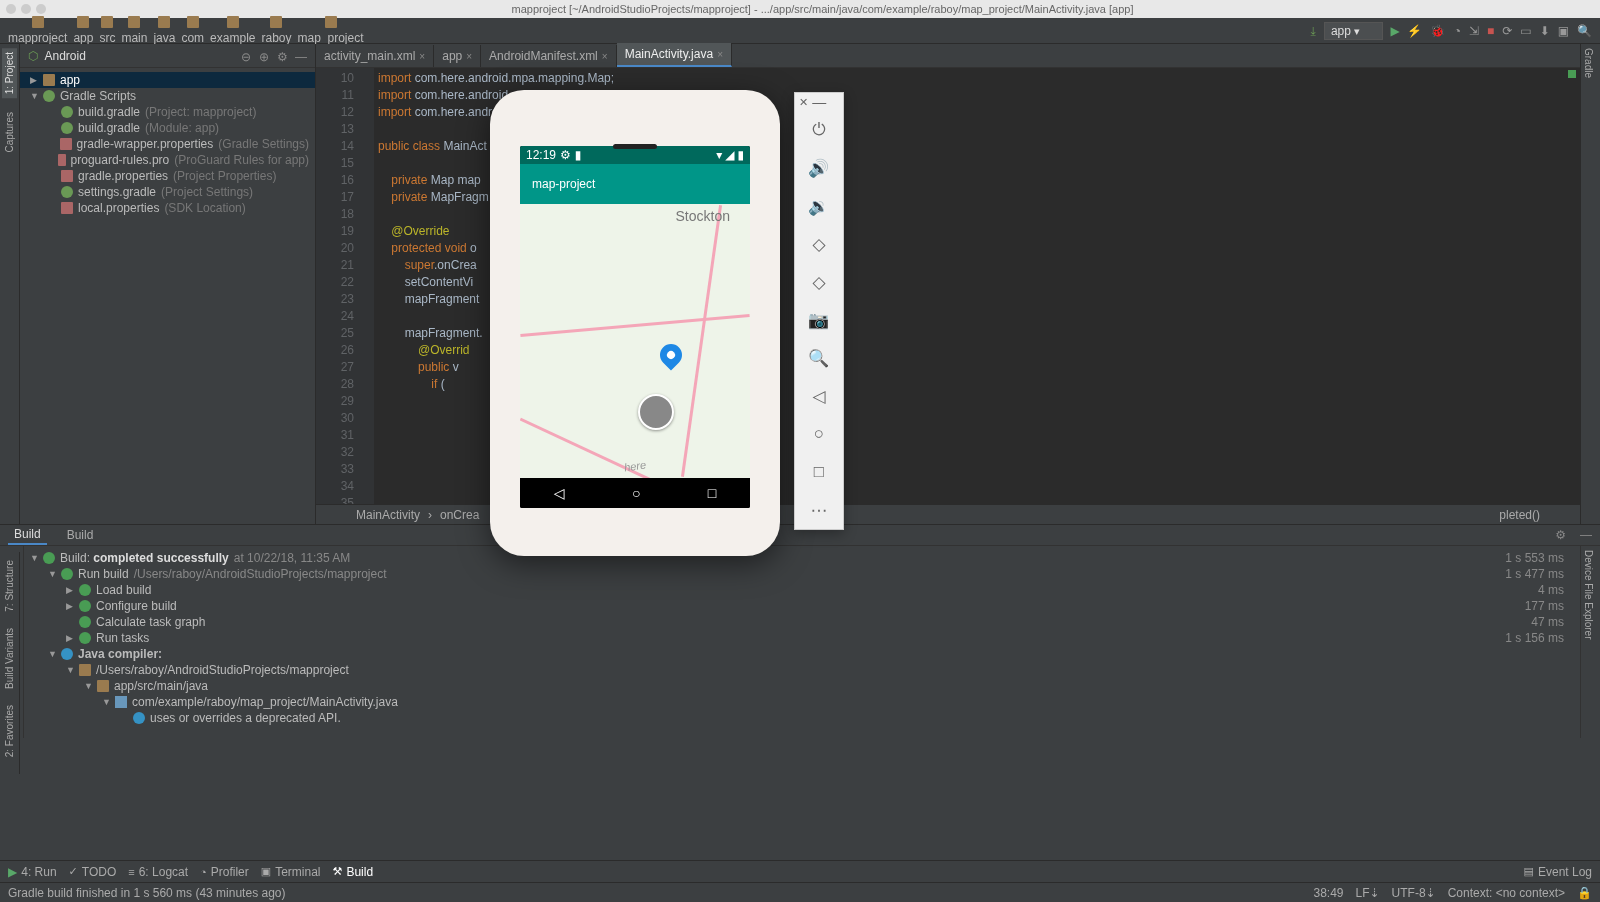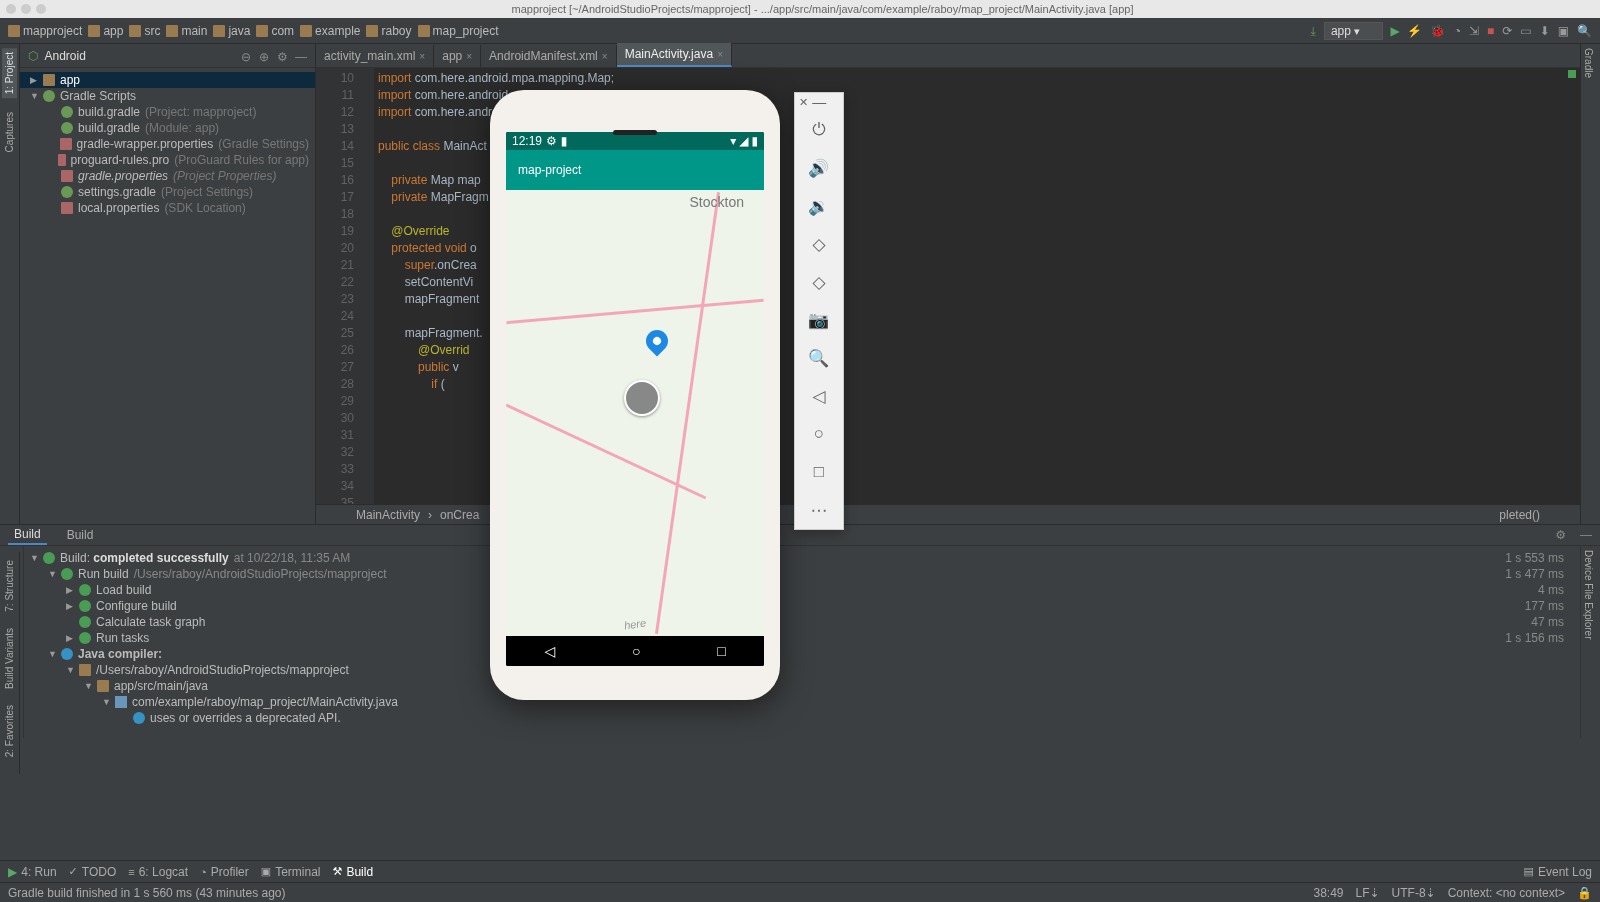--- a/index.html
+++ b/index.html
@@ -1,21 +1,21 @@
 <!DOCTYPE html>
 <html><head>
 <meta charset="utf-8">
 <style>
 * { margin:0; padding:0; box-sizing:border-box; font-family:-apple-system,'Segoe UI',sans-serif; font-size:12px; }
 body { background:#3c3f41; color:#bbb; width:1600px; height:902px; overflow:hidden; position:relative; }
 .titlebar { height:18px; background:#e8e8e8; color:#555; display:flex; align-items:center; padding:0 6px; gap:5px; }
 .tl-dot { width:10px; height:10px; border-radius:50%; background:#ccc; }
 .titlebar .title { flex:1; text-align:center; font-size:11px; color:#666; }
 .navbar { height:26px; background:#3c3f41; border-bottom:1px solid #2b2b2b; display:flex; align-items:center; padding:0 8px; gap:6px; }
-.crumb { color:#bbb; font-size:11px; display:flex; align-items:center; gap:3px; }
+.crumb { color:#bbb; font-size:11px; display:flex; align-items:center; gap:3px;flex-direction:column; }
 .fi { width:12px; height:12px; display:inline-block; }
 .fi-folder { background:#9a7b4f; border-radius:1px; }
 .fi-gradle { background:#6a9955; border-radius:50%; }
 .fi-prop { background:#a66; border-radius:1px; }
 .nav-right { margin-left:auto; display:flex; gap:8px; align-items:center; }
 .run-select { background:#4b4e50; border:1px solid #555; padding:1px 22px 1px 6px; font-size:11px; color:#ddd; }
 .main { display:flex; height:480px; }
 .left-gutter { width:20px; background:#3c3f41; border-right:1px solid #2b2b2b; display:flex; flex-direction:column; align-items:center; padding-top:4px; gap:10px; }
 .vtab { writing-mode:vertical-rl; transform:rotate(180deg); font-size:10px; color:#aaa; padding:4px 2px; }
 .project-panel { width:296px; background:#3c3f41; border-right:1px solid #2b2b2b; }
@@ -53,21 +53,21 @@
 .brow .time { margin-left:auto; color:#888; padding-right:10px; }
 .brow .path { color:#888; }
 .ok { width:12px; height:12px; border-radius:50%; background:#499c54; display:inline-block; }
 .info { width:12px; height:12px; border-radius:50%; background:#3592c4; display:inline-block; position:relative; }
 .bottom-bar { height:22px; background:#3c3f41; border-top:1px solid #2b2b2b; display:flex; align-items:center; padding:0 8px; gap:12px; }
 .bb-item { font-size:11px; color:#aaa; display:flex; align-items:center; gap:4px; }
 .bb-item.active { color:#fff; }
 .status-bar { height:20px; background:#3c3f41; border-top:1px solid #2b2b2b; display:flex; align-items:center; padding:0 8px; font-size:11px; color:#aaa; }
 .status-bar .right { margin-left:auto; display:flex; gap:12px; }
 
-.phone { position:absolute; left:490px; top:90px; width:290px; height:610px; background:#f4f0ec; border-radius:34px; box-shadow:0 8px 30px rgba(0,0,0,.5); padding:6px; }
+.phone { position:absolute; left:490px; top:90px; width:290px; height:466px; background:#f4f0ec; border-radius:34px; box-shadow:0 8px 30px rgba(0,0,0,.5); padding:20px; }
 .phone-inner { background:#f4f0ec; border-radius:28px; height:100%; padding:24px 10px 12px; position:relative; }
 .speaker { position:absolute; top:34px; left:50%; transform:translateX(-50%); width:44px; height:5px; background:#222; border-radius:3px; }
 .screen { background:#000; width:100%; height:calc(100% - 28px); border-radius:2px; overflow:hidden; display:flex; flex-direction:column; margin-top:12px; }
 .statusbar-phone { height:18px; background:#00695c; color:#fff; display:flex; align-items:center; padding:0 6px; font-size:10px; gap:4px; }
 .statusbar-phone .right-ico { margin-left:auto; display:flex; gap:3px; }
 .appbar { height:40px; background:#009688; color:#fff; display:flex; align-items:center; padding:0 12px; font-size:15px; }
 .map-view { flex:1; background:#eef4e9; position:relative; overflow:hidden; }
 .road { position:absolute; background:#f4a6b8; }
 .city-lbl { position:absolute; font-size:14px; color:#777; }
 .pin { position:absolute; width:22px; height:22px; background:#1e88e5; border-radius:50% 50% 50% 0; transform:rotate(-45deg); left:140px; top:140px; }
@@ -193,21 +193,21 @@
           <span class="fi fi-prop"></span>
           <span>gradle-wrapper.properties</span> 
           <span class="hint">(Gradle Settings)</span>
         </div>
         <div class="tree-row" style="padding-left: 28px;">
           <span class="tri"></span>
           <span class="fi fi-prop"></span>
           <span>proguard-rules.pro</span> 
           <span class="hint">(ProGuard Rules for app)</span>
         </div>
-        <div class="tree-row" style="padding-left: 28px; font-style: italic;">
+        <div class="tree-row" style="padding-left: 28px;">
           <span class="tri"></span>
           <span class="fi fi-prop"></span>
           <span>gradle.properties</span> 
           <span class="hint">(Project Properties)</span>
         </div>
         <div class="tree-row" style="padding-left: 28px;">
           <span class="tri"></span>
           <span class="fi fi-gradle"></span>
           <span>settings.gradle</span> 
           <span class="hint">(Project Settings)</span>

